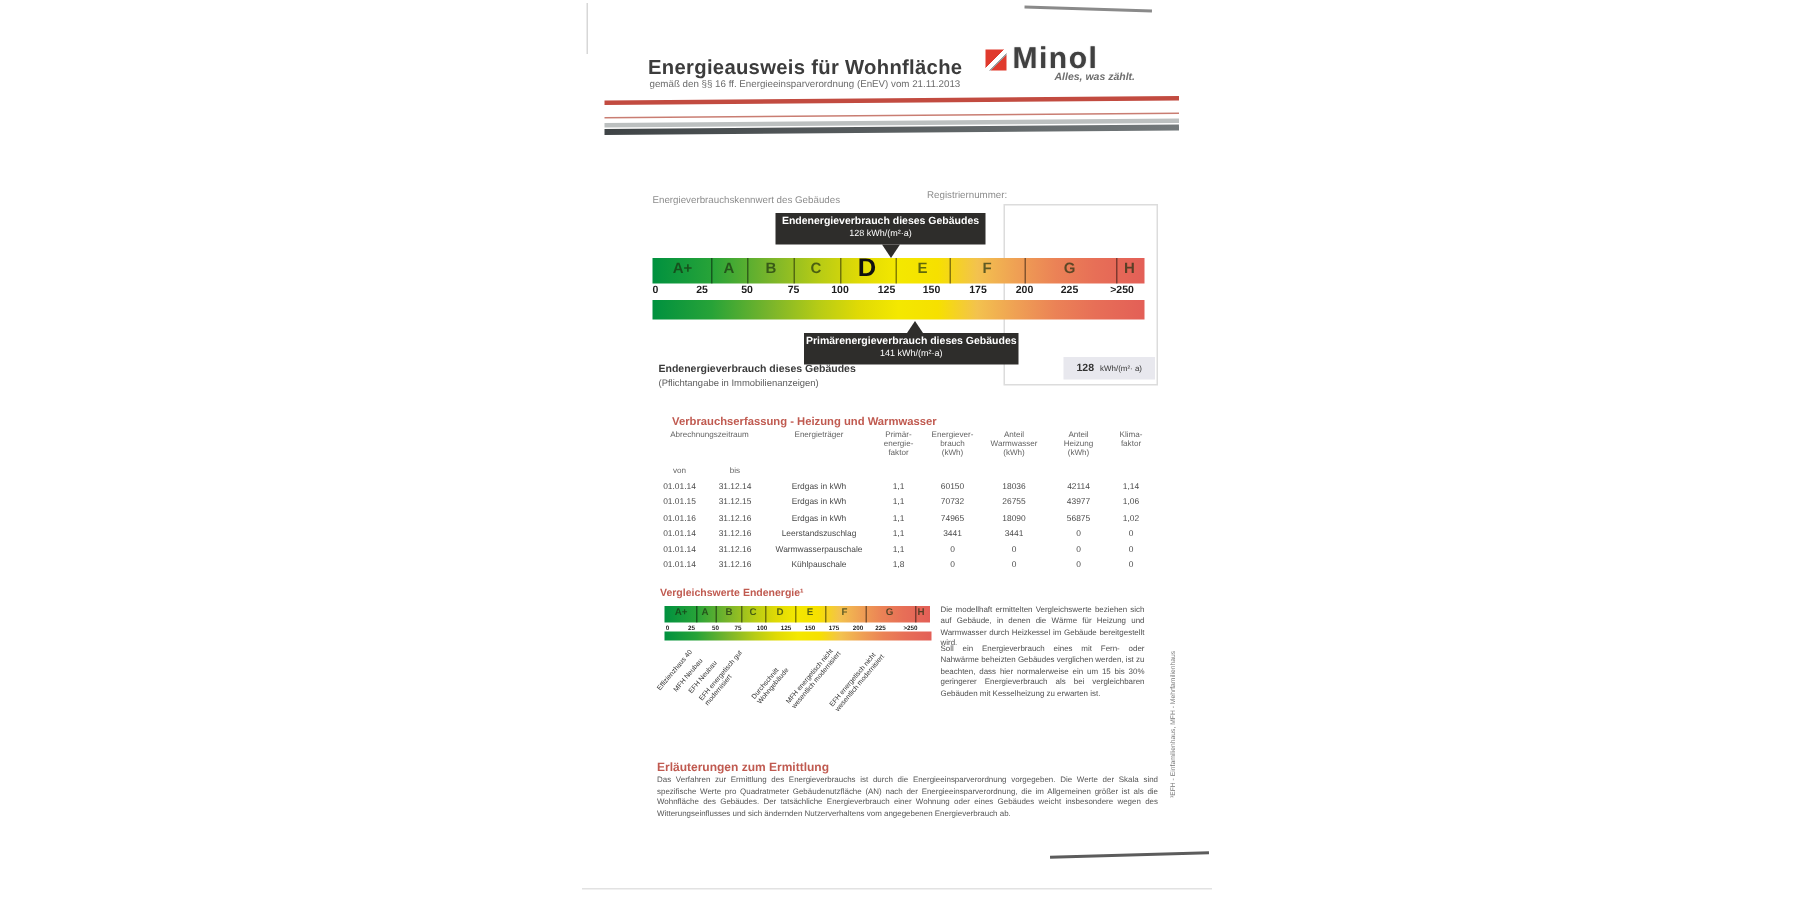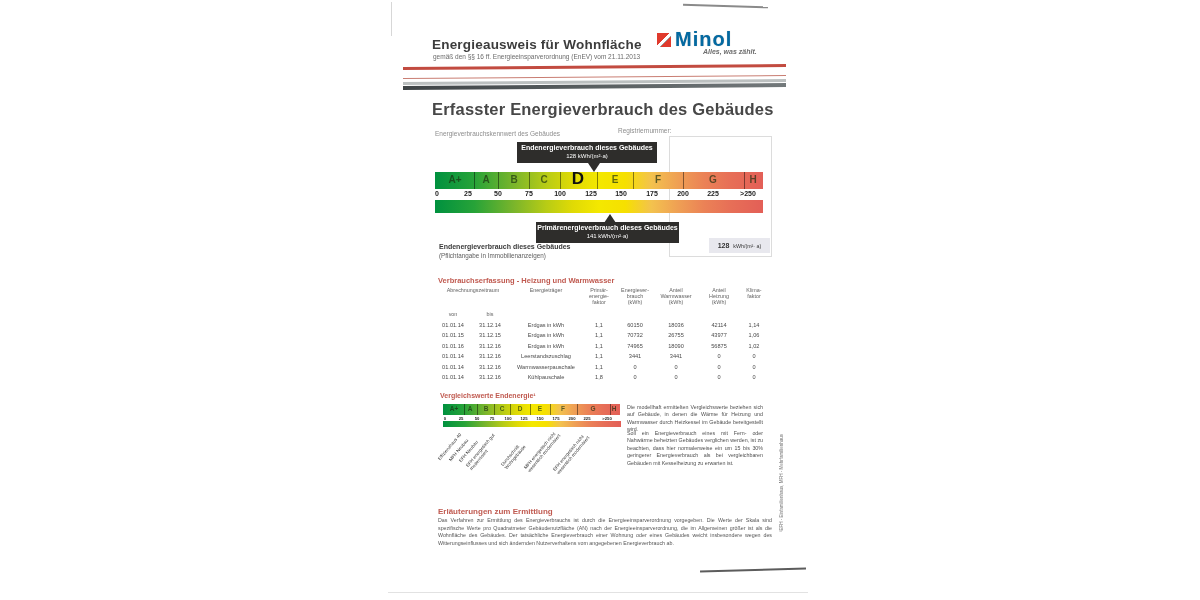--- a/index.html
+++ b/index.html
@@ -4,21 +4,21 @@
 <style>
   html,body{margin:0;padding:0;background:#fff;}
   #canvas{position:relative;width:1200px;height:600px;background:#ffffff;overflow:hidden;
           font-family:"Liberation Sans","DejaVu Sans",sans-serif;color:#3f3f3f;}
   .abs{position:absolute;}
   .nowrap{white-space:nowrap;}
   .pre{white-space:pre-line;}
   
   .doc-title{font-size:13.5px;font-weight:bold;color:#3c3c3c;letter-spacing:.2px;}
   .doc-sub{font-size:6.5px;color:#6b6b6b;}
-  .logo-word{font-size:20px;font-weight:800;color:#0369a1;letter-spacing:1px;text-shadow:0 0 1px #b9b9b9;}
+  .logo-word{font-size:20px;font-weight:800;color:#404040;letter-spacing:1px;text-shadow:0 0 1px #b9b9b9;}
   .logo-tag{font-size:7px;font-style:italic;font-weight:bold;color:#6e6e6e;}
   .logo-ico{width:14px;height:14px;background:linear-gradient(135deg,#e03a2d 44%,#ffffff 44%,#ffffff 58%,#9a9a9a 58%,#9a9a9a 62%,#e03a2d 62%);}
   .rule{transform:rotate(-0.45deg);transform-origin:left center;}
   
   .sec-title{font-size:16.5px;font-weight:bold;color:#474747;letter-spacing:.2px;}
   .small-label{font-size:6.5px;color:#8d8d8d;}
   
   .grad{background:linear-gradient(90deg,#00913f 0%,#27a338 12%,#7ab52b 24%,#b8cc15 34%,#e0da05 42%,#f4e800 50%,#f6e000 58%,#f3c24e 66%,#efa054 74%,#eb8256 82%,#e76f57 90%,#e35f57 100%);}
   .cls{position:absolute;top:2px;transform:translateX(-50%);font-size:10px;font-weight:bold;color:rgba(25,45,15,.68);}
   .cls-big{top:-3px;font-size:17px;font-weight:800;color:#101010;}
@@ -57,21 +57,20 @@
   <div class="abs doc-sub nowrap" style="left:433px;top:53px;">gemäß den §§ 16 ff. Energieeinsparverordnung (EnEV) vom 21.11.2013</div>
   <div class="abs logo-ico" style="left:657px;top:33px;"></div>
   <div class="abs logo-word nowrap" style="left:675px;top:28px;">Minol</div>
   <div class="abs logo-tag nowrap" style="left:703px;top:48px;">Alles, was zählt.</div>
 
   <div class="abs rule" style="left:403px;top:67px;width:383px;height:2.5px;background:#c24b40;"></div>
   <div class="abs rule" style="left:403px;top:78px;width:383px;height:1px;background:#c97d72;"></div>
   <div class="abs rule" style="left:403px;top:82px;width:383px;height:2.5px;background:#bcc0c0;"></div>
   <div class="abs rule" style="left:403px;top:86px;width:383px;height:4px;background:linear-gradient(90deg,#3f4446,#73797b);"></div>
 
-  <div class="abs sec-title nowrap" style="left:432px;top:100px;">Erfasster Energieverbrauch des Gebäudes</div>
   <div class="abs small-label nowrap" style="left:435px;top:130px;">Energieverbrauchskennwert des Gebäudes</div>
   <div class="abs small-label nowrap" style="left:618px;top:127px;">Registriernummer:</div>
 
   <div class="abs" style="left:669px;top:136px;width:101px;height:119px;border:1px solid #dcdcdc;"></div>
 
   <div class="abs dark-box" style="left:517px;top:142px;width:140px;height:21px;">
     <div class="l1 nowrap">Endenergieverbrauch dieses Gebäudes</div>
     <div class="l2 nowrap">128 kWh/(m²·a)</div>
   </div>
   <div class="abs tri-down" style="left:588px;top:163px;"></div>
@@ -117,21 +116,21 @@
     <div class="l2 nowrap">141 kWh/(m²·a)</div>
   </div>
 
   <div class="abs nowrap" style="left:439px;top:243px;font-size:7px;font-weight:bold;color:#3a3a3a;">Endenergieverbrauch dieses Gebäudes</div>
   <div class="abs nowrap" style="left:439px;top:252px;font-size:6.3px;color:#5c5c5c;">(Pflichtangabe in Immobilienanzeigen)</div>
   <div class="abs val-box" style="left:709px;top:238px;width:61px;height:15px;">
     <span style="font-size:7px;font-weight:bold;">128</span>
     <span style="font-size:5.3px;">kWh/(m²· a)</span>
   </div>
 
-  <div class="abs red-head nowrap" style="left:438px;top:276px;">Verbrauchserfassung - Heizung und Warmwasser</div>
+  <div class="abs red-head nowrap" style="left:448px;top:276px;">Verbrauchserfassung - Heizung und Warmwasser</div>
   <div class="abs tbl" style="left:436px;top:287px;width:332px;">
     <div class="hc" style="grid-column:1/3;">Abrechnungszeitraum</div>
     <div class="hc">Energieträger</div>
     <div class="hc pre">Primär-
 energie-
 faktor</div>
     <div class="hc pre">Energiever-
 brauch
 (kWh)</div>
     <div class="hc pre">Anteil

